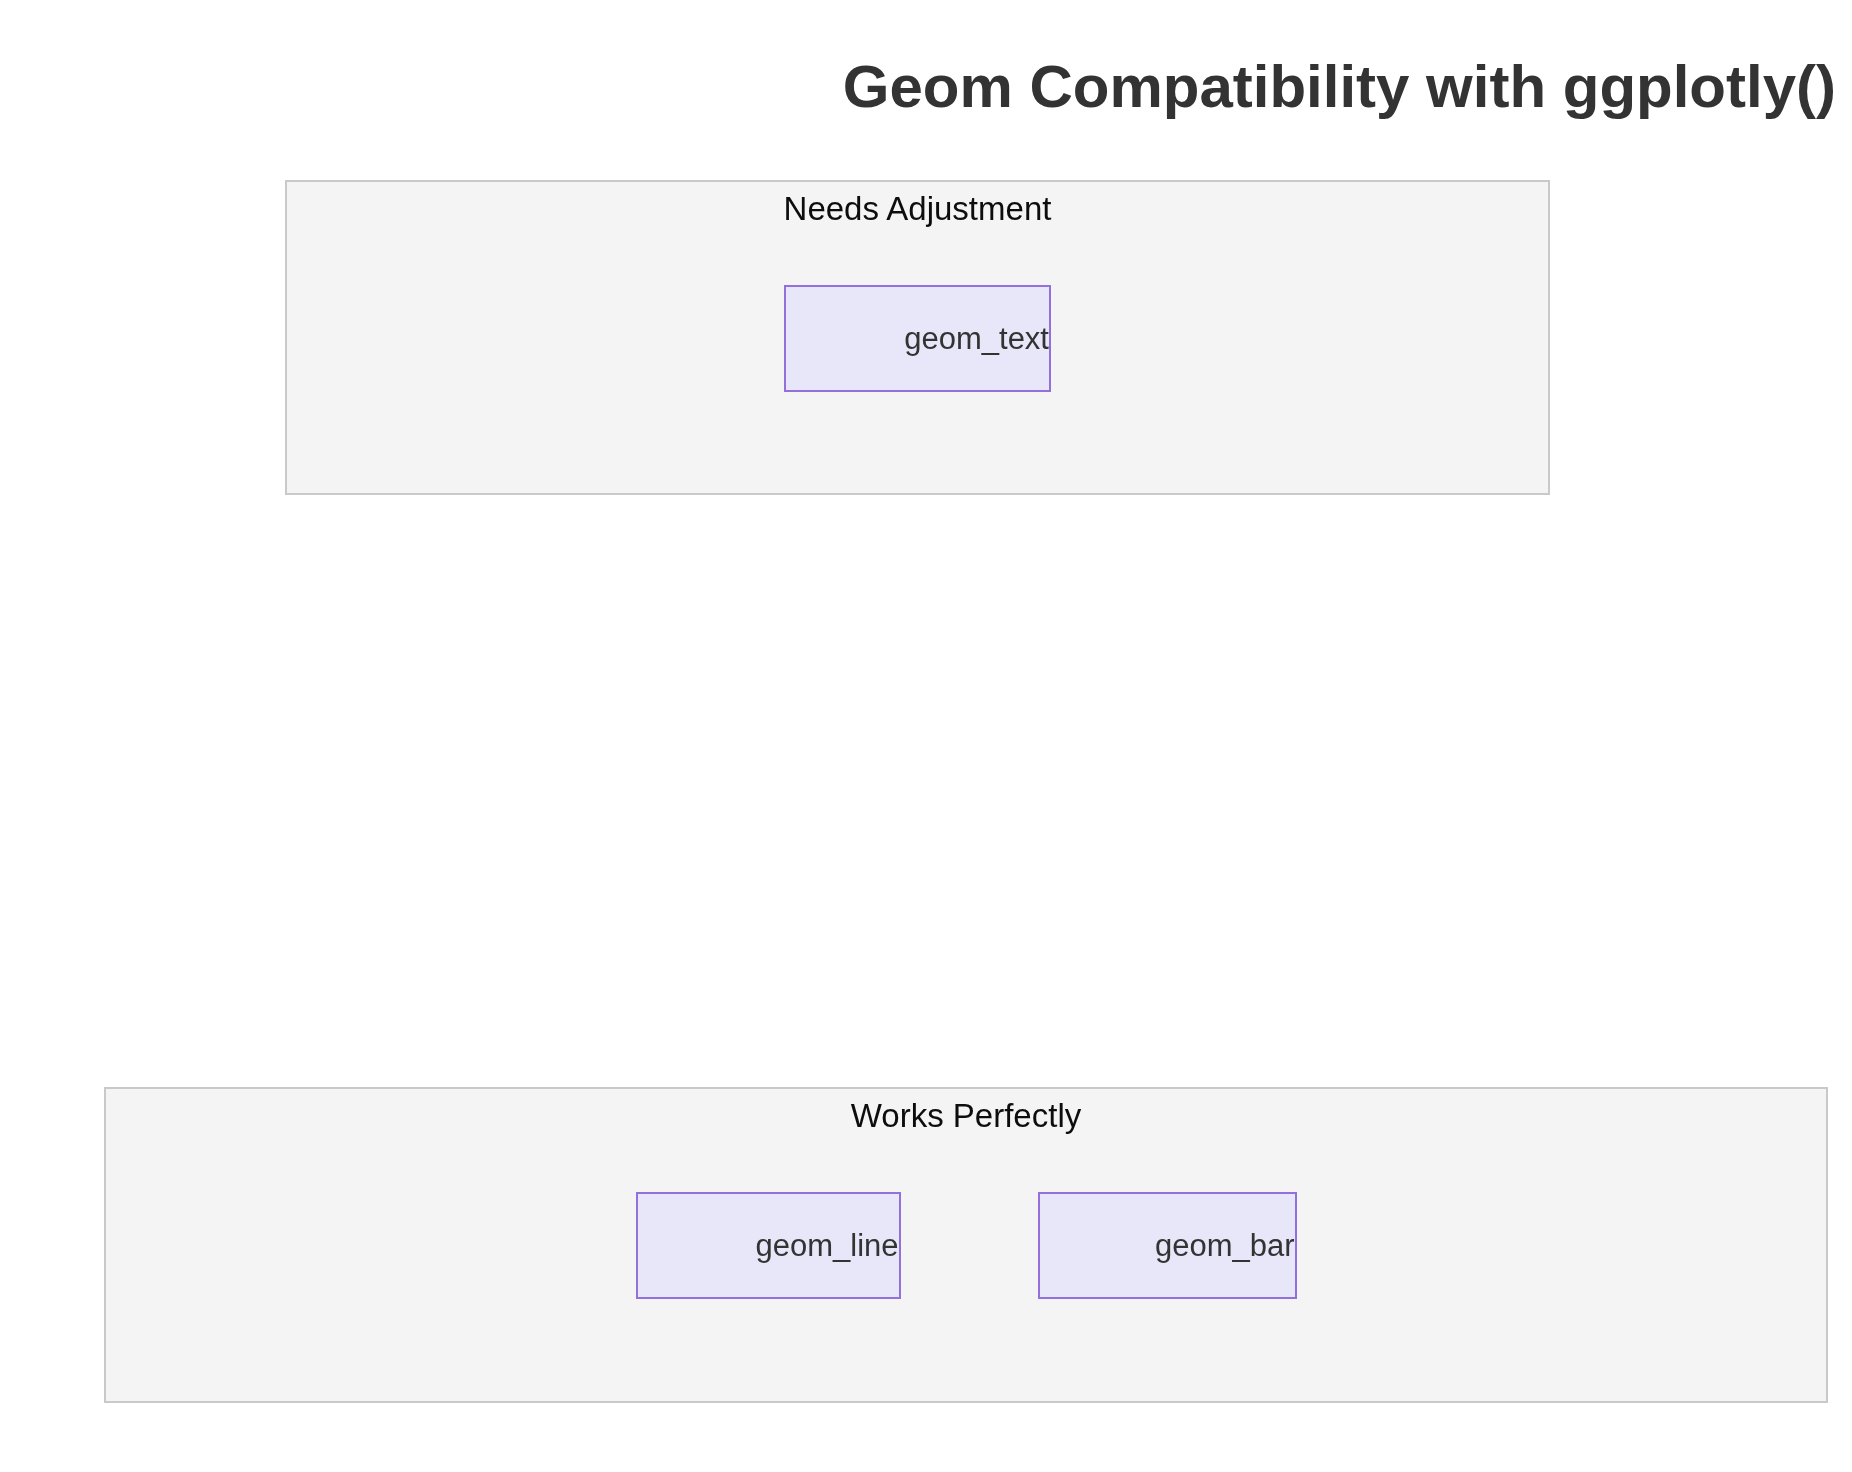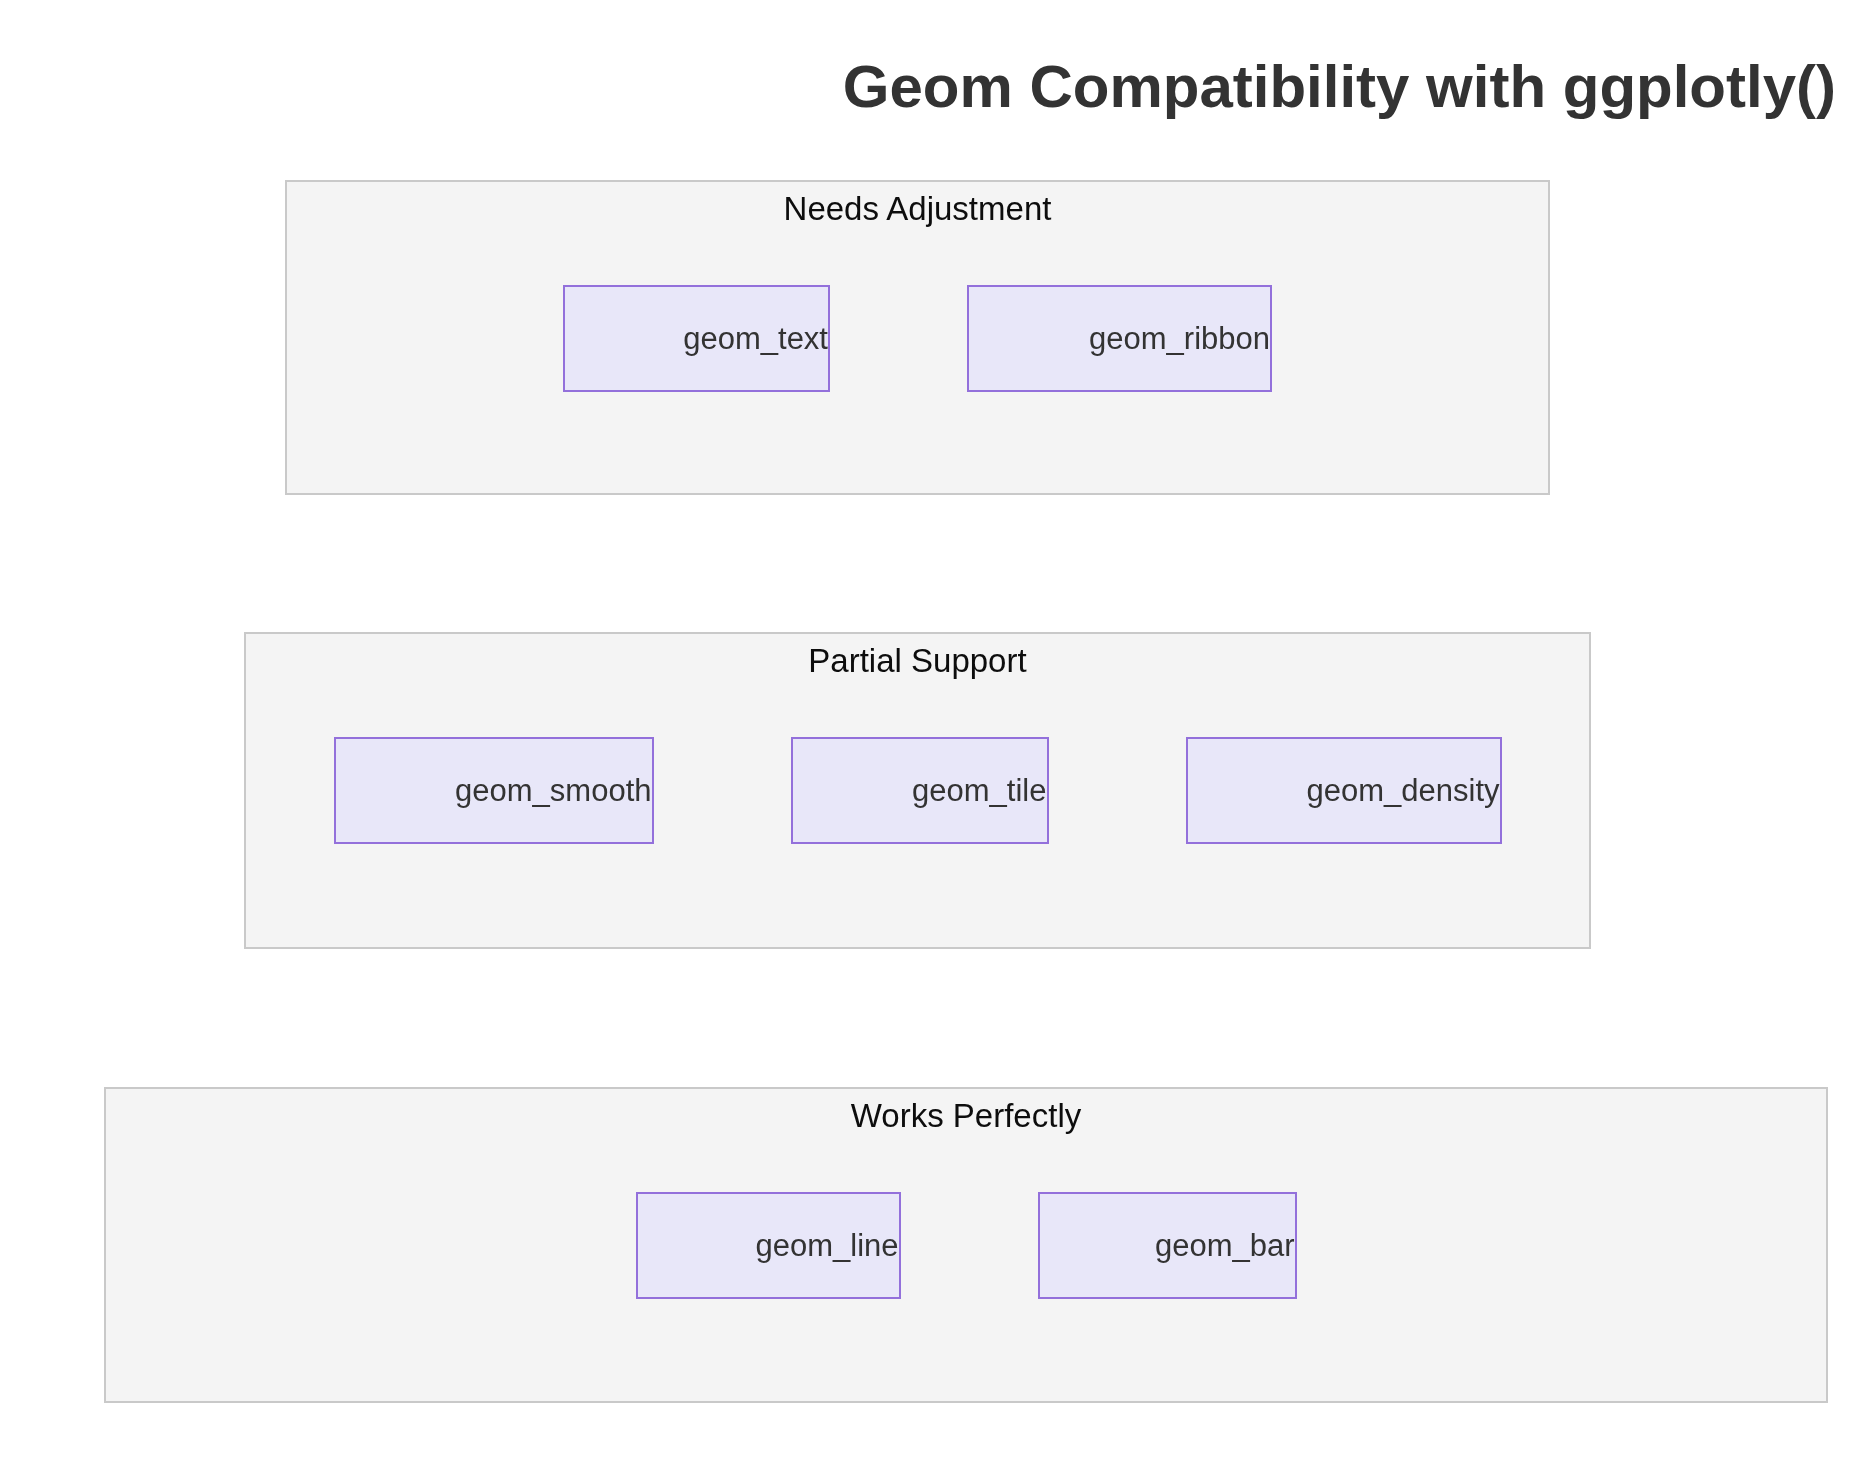--- a/index.html
+++ b/index.html
@@ -54,40 +54,23 @@
 <div class="canvas">
 
   <div class="title">Geom Compatibility with ggplotly()</div>
 
   <section class="group" style="left:285px; top:180px; width:1265px; height:315px;">
     <div class="group-label">Needs Adjustment</div>
     <div class="node-row">
       <div class="node" style="width:267px">
         <span class="node-label">geom_text</span>
       </div>
-      <div class="node" style="width:305px">
-        <span class="node-label">geom_ribbon</span>
-      </div>
     </div>
   </section>
 
-  <section class="group" style="left:244px; top:632px; width:1347px; height:317px;">
-    <div class="group-label">Partial Support</div>
-    <div class="node-row">
-      <div class="node" style="width:320px">
-        <span class="node-label">geom_smooth</span>
-      </div>
-      <div class="node" style="width:258px">
-        <span class="node-label">geom_tile</span>
-      </div>
-      <div class="node" style="width:316px">
-        <span class="node-label">geom_density</span>
-      </div>
-    </div>
-  </section>
 
   <section class="group" style="left:56px; top:1087px; width:1724px; height:316px;margin-left:48px;">
     <div class="group-label">Works Perfectly</div>
     <div class="node-row">
       <div class="node" style="width:265px">
         <span class="node-label">geom_line</span>
       </div>
       <div class="node" style="width:259px">
         <span class="node-label">geom_bar</span>
       </div>

